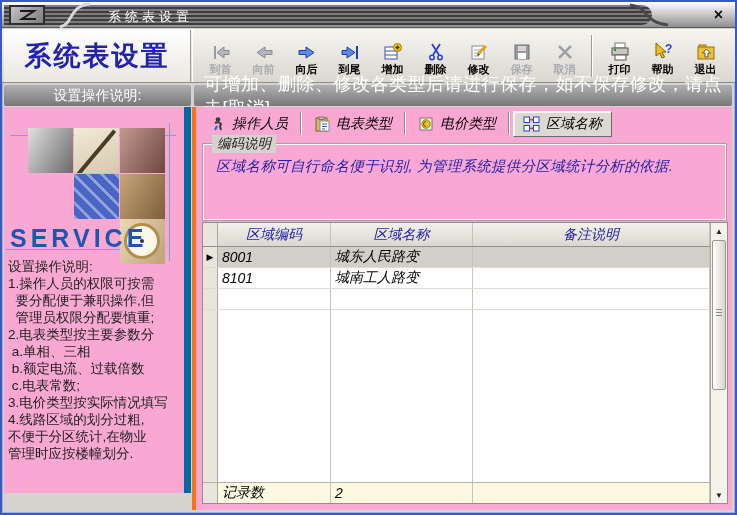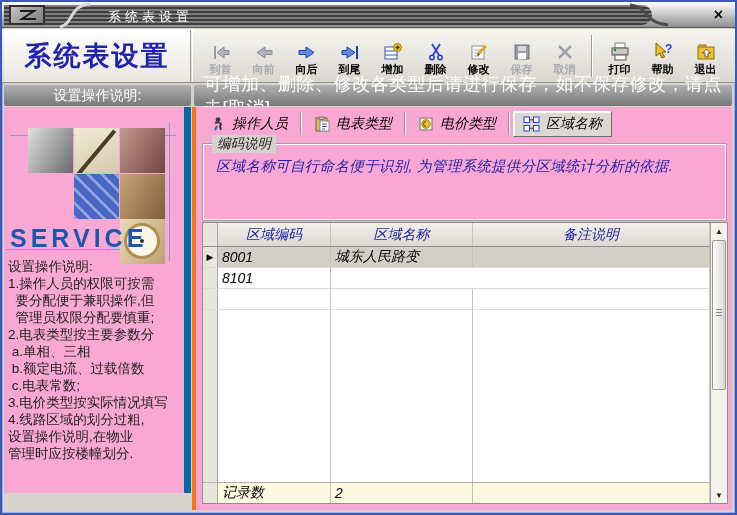--- a/index.html
+++ b/index.html
@@ -309,21 +309,21 @@
       <div class="ins-line">设置操作说明:</div>
       <div class="ins-line">1.操作人员的权限可按需</div>
       <div class="ins-line">  要分配便于兼职操作,但</div>
       <div class="ins-line">  管理员权限分配要慎重;</div>
       <div class="ins-line">2.电表类型按主要参数分</div>
       <div class="ins-line"> a.单相、三相</div>
       <div class="ins-line"> b.额定电流、过载倍数</div>
       <div class="ins-line"> c.电表常数;</div>
       <div class="ins-line">3.电价类型按实际情况填写</div>
       <div class="ins-line">4.线路区域的划分过粗,</div>
-      <div class="ins-line">设置操作说明,在物业</div>
+      <div class="ins-line">不便于分区统计,在物业</div>
       <div class="ins-line">管理时应按楼幢划分.</div>
     </div>
   </div>
 
   <div class="main">
 
     <div class="tabs">
       <div class="tab">
         <svg width="16" height="16">
             <circle cx="8" cy="3.5" r="2.3" fill="#3a3a3a"></circle>
@@ -387,20 +387,21 @@
         <div class="gr grid-row selected">
           <div class="gcell gut">▶</div>
           <div class="gcell c-code">8001</div>
           <div class="gcell c-name">城东人民路变</div>
           <div class="gcell c-note"></div>
         </div>
 
         <div class="gr grid-row">
           <div class="gcell gut"></div>
           <div class="gcell c-code">8101</div>
+          <div class="gcell c-name">城南工人路变</div>
           <div class="gcell c-note"></div>
         </div>
 
         <div class="gr grid-row">
           <div class="gcell gut"></div>
           <div class="gcell c-code"></div>
           <div class="gcell c-name"></div>
           <div class="gcell c-note"></div>
         </div>
 

